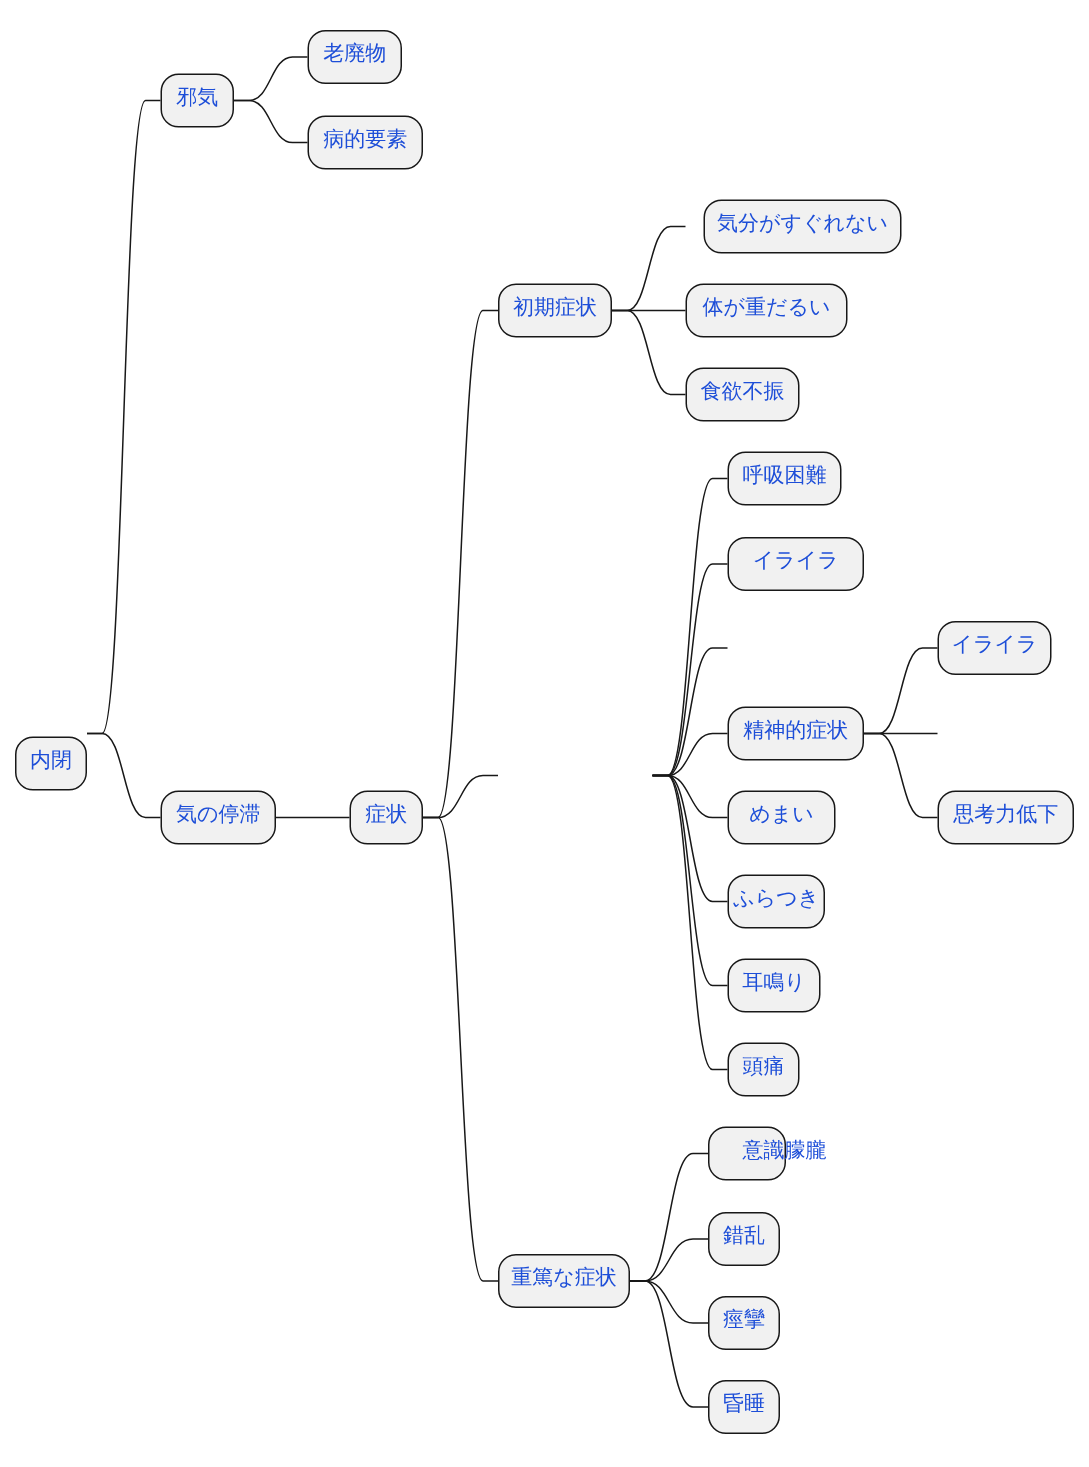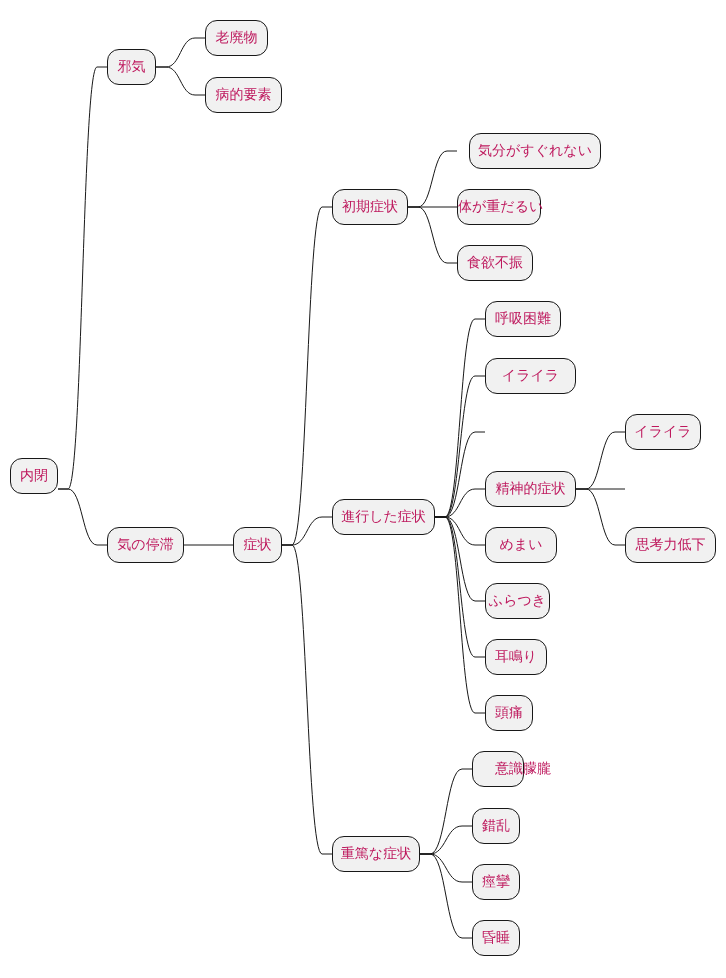--- a/index.html
+++ b/index.html
@@ -22,26 +22,27 @@
       stroke: #181818;
       stroke-width: 1;
     }
     .node {
       position: absolute;
       height: 36px;
       box-sizing: border-box;
       border: 1.5px solid #181818;
       border-radius: 12px;
       background: #F1F1F1;
-      color: #be185d;
+      color: #1d4ed8;
       font-size: 14px;
       line-height: 33px;
       text-align: center;
       white-space: nowrap;
       cursor: pointer;
+      font-family: Liberation Mono, monospace;
     }
   </style>
 </head>
 <body>
 
 <div id="canvas">
   <svg id="edges" width="726" height="978">
       <path d="M58 489 L68 489 C82.5 489 82.5 67 97 67 L107 67"></path>
       <path d="M156 67 L166 67 C180.5 67 180.5 38 195 38 L205 38"></path>
       <path d="M156 67 L166 67 C180.5 67 180.5 95 195 95 L205 95"></path>
@@ -63,35 +64,34 @@
       <path d="M435 517 L445 517 C460 517 460 601 475 601 L485 601"></path>
       <path d="M435 517 L445 517 C460 517 460 657 475 657 L485 657"></path>
       <path d="M435 517 L445 517 C460 517 460 713 475 713 L485 713"></path>
       <path d="M282 545 L292 545 C307 545 307 854 322 854 L332 854"></path>
       <path d="M420 854 L430 854 C446 854 446 769 462 769 L472 769"></path>
       <path d="M420 854 L430 854 C446 854 446 826 462 826 L472 826"></path>
       <path d="M420 854 L430 854 C446 854 446 882 462 882 L472 882"></path>
       <path d="M420 854 L430 854 C446 854 446 938 462 938 L472 938"></path>
     </svg>
 
-  <div class="node" id="n-root" style="left:10px;top:458px;width:48px;">内閉</div>
+  <div class="node" id="n-root" style="left:10px;top:491px;width:48px;">内閉</div>
 
   <div class="node" id="n-jaki" style="left:107px;top:49px;width:49px;">邪気</div>
   <div class="node" id="n-rohaibutsu" style="left:205px;top:20px;width:63px;">老廃物</div>
   <div class="node" id="n-byoteki" style="left:205px;top:77px;width:77px;">病的要素</div>
 
   <div class="node" id="n-kiteitai" style="left:107px;top:527px;width:77px;">気の停滞</div>
   <div class="node" id="n-shojo" style="left:233px;top:527px;width:49px;">症状</div>
 
   <div class="node" id="n-shoki" style="left:332px;top:189px;width:76px;">初期症状</div>
   <div class="node" id="n-s1a" style="left:457px;top:133px;width:132px;margin-left:12px;">気分がすぐれない</div>
-  <div class="node" id="n-s1b" style="left:457px;top:189px;width:84px;">体が重だるい</div>
+  <div class="node" id="n-s1b" style="left:457px;top:189px;width:108px;">体が重だるい</div>
   <div class="node" id="n-s1c" style="left:457px;top:245px;width:76px;">食欲不振</div>
 
-  <div class="node" id="n-shinko" style="left:332px;top:499px;width:103px;">進行した症状</div>
   <div class="node" id="n-s2a" style="left:485px;top:301px;width:76px;">呼吸困難</div>
   <div class="node" id="n-s2b" style="left:485px;top:358px;width:91px;">イライラ</div>
   <div class="node" id="n-s2d" style="left:485px;top:471px;width:91px;">精神的症状</div>
   <div class="node" id="n-s2d1" style="left:625px;top:414px;width:76px;">イライラ</div>
   <div class="node" id="n-s2d3" style="left:625px;top:527px;width:91px;">思考力低下</div>
   <div class="node" id="n-s2e" style="left:485px;top:527px;width:72px;">めまい</div>
   <div class="node" id="n-s2f" style="left:485px;top:583px;width:65px;">ふらつき</div>
   <div class="node" id="n-s2g" style="left:485px;top:639px;width:62px;">耳鳴り</div>
   <div class="node" id="n-s2h" style="left:485px;top:695px;width:48px;">頭痛</div>
 

